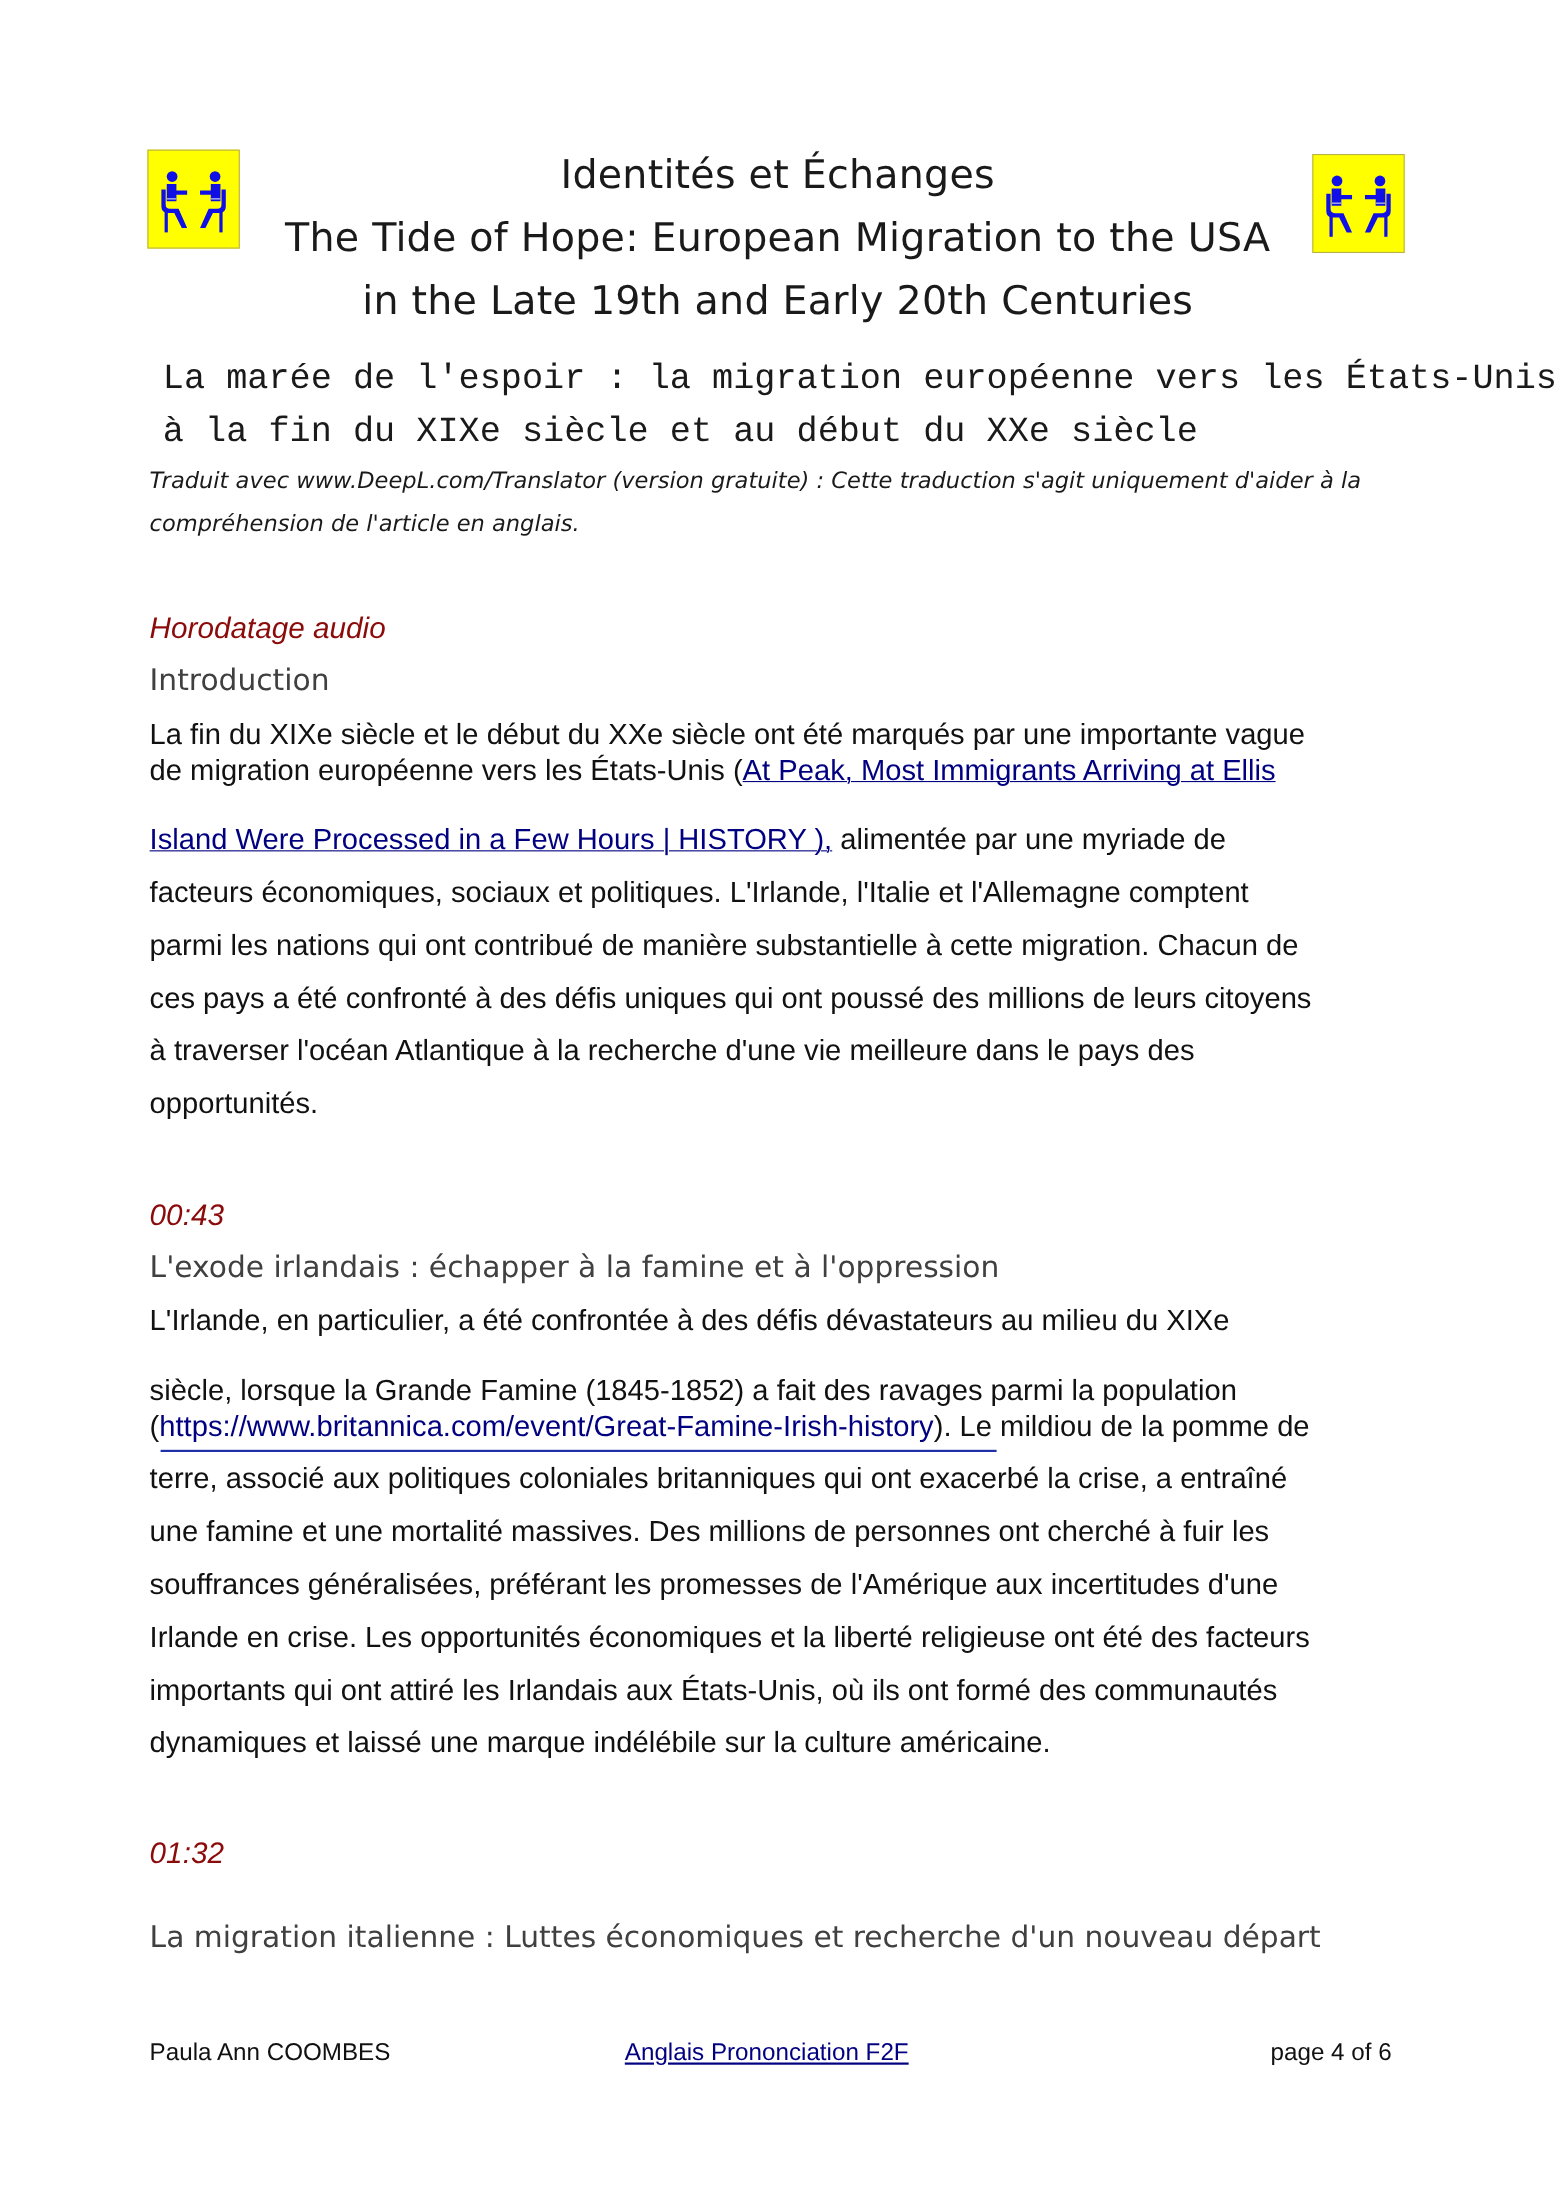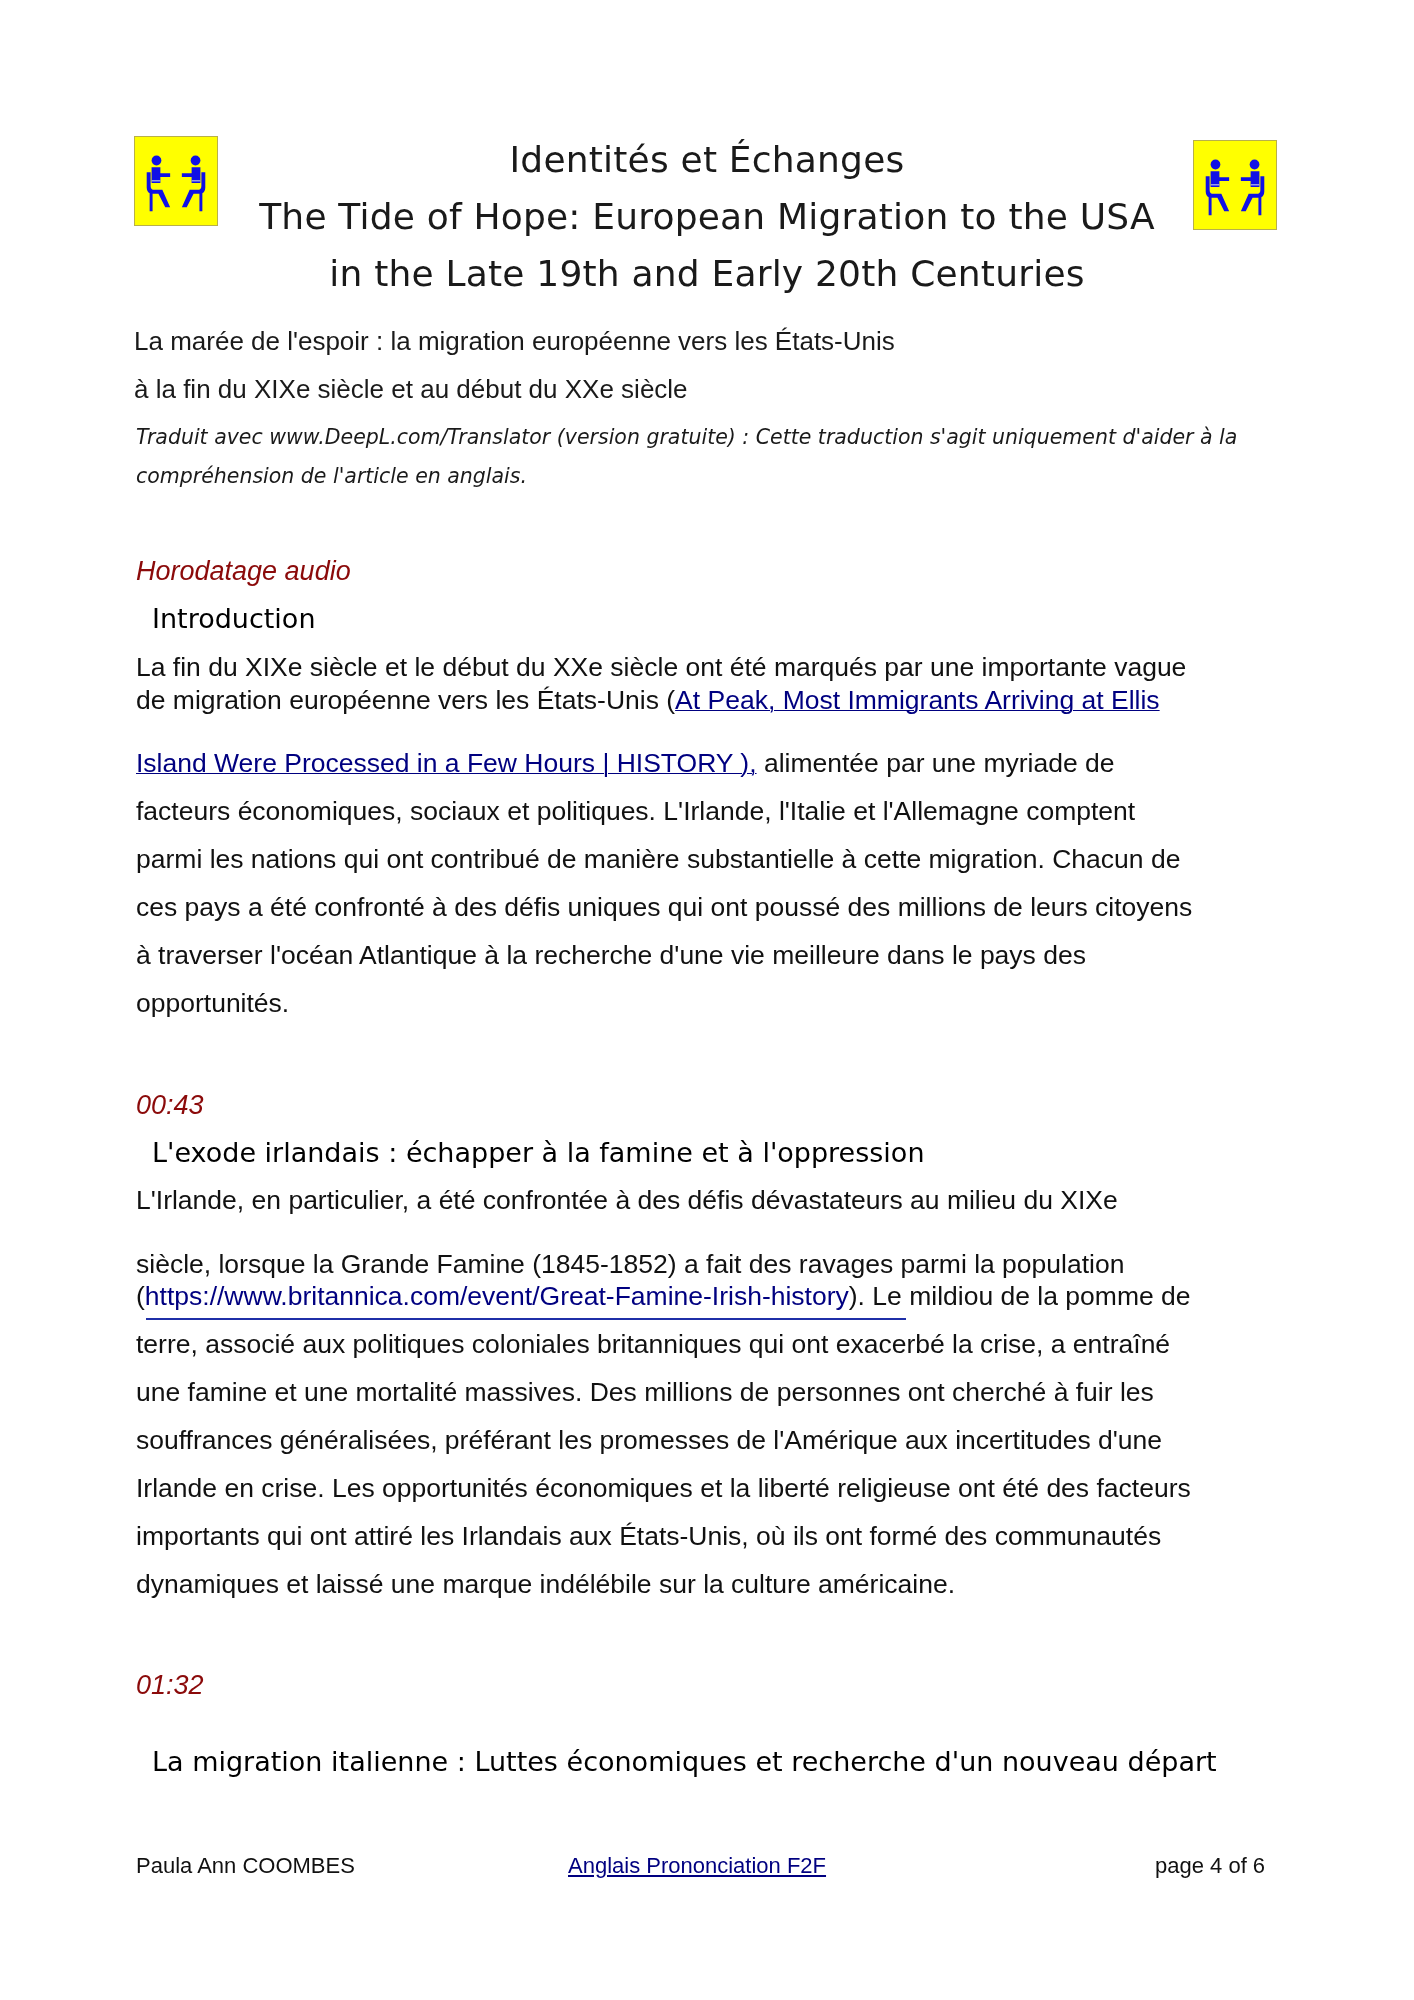--- a/index.html
+++ b/index.html
@@ -12,34 +12,34 @@
       position: absolute; width: 84px; height: 90px;
       background: #ffff00; border: 1px solid #b8b04a; box-sizing: border-box;
     }
     .logo svg { width: 100%; height: 100%; display: block; }
     .title-line {
       position: absolute; left: 0; width: 1414px; text-align: center;
       font-family: "DejaVu Sans", sans-serif; font-size: 36px; color: #1a1a1a;
       letter-spacing: 0.2px; white-space: nowrap;
     }
     .subtitle {
-      position: absolute; left: 134px; font-family: Liberation Sans, sans-serif;
-      font-size: 26px; color: #1a1a1a; white-space: nowrap;
+      position: absolute; left: 148px; font-family: Liberation Mono, monospace;
+      font-size: 32px; color: #1a1a1a; white-space: nowrap;
     }
     .note {
       position: absolute; left: 136px; font-family: "DejaVu Sans", sans-serif;
       font-style: italic; font-size: 20.5px; color: #1a1a1a; white-space: nowrap;
     }
     .timestamp {
       position: absolute; left: 136px; font-family: "Liberation Sans", sans-serif;
       font-size: 27px; color: #8b0a0a; white-space: nowrap; font-style: italic;
     }
     .section-heading {
       position: absolute; left: 136px; font-family: "DejaVu Sans", sans-serif;
-      font-size: 27px; color: #000000; white-space: nowrap; margin-left: 16px;
+      font-size: 27px; color: #404040; white-space: nowrap;
     }
     .body-line {
       position: absolute; left: 136px; font-family: "Liberation Sans", sans-serif;
       font-size: 26.5px; color: #111111; white-space: nowrap;
     }
     a.link { color: #000080; text-decoration: underline; text-decoration-thickness: 1px; }
     a.link-plain { color: #000080; text-decoration: none; }
     .underline-bar { position: absolute; height: 1.5px; background: #1f2fa8; }
     .footer-text {
       position: absolute; font-family: "Liberation Sans", sans-serif; font-size: 22px;

